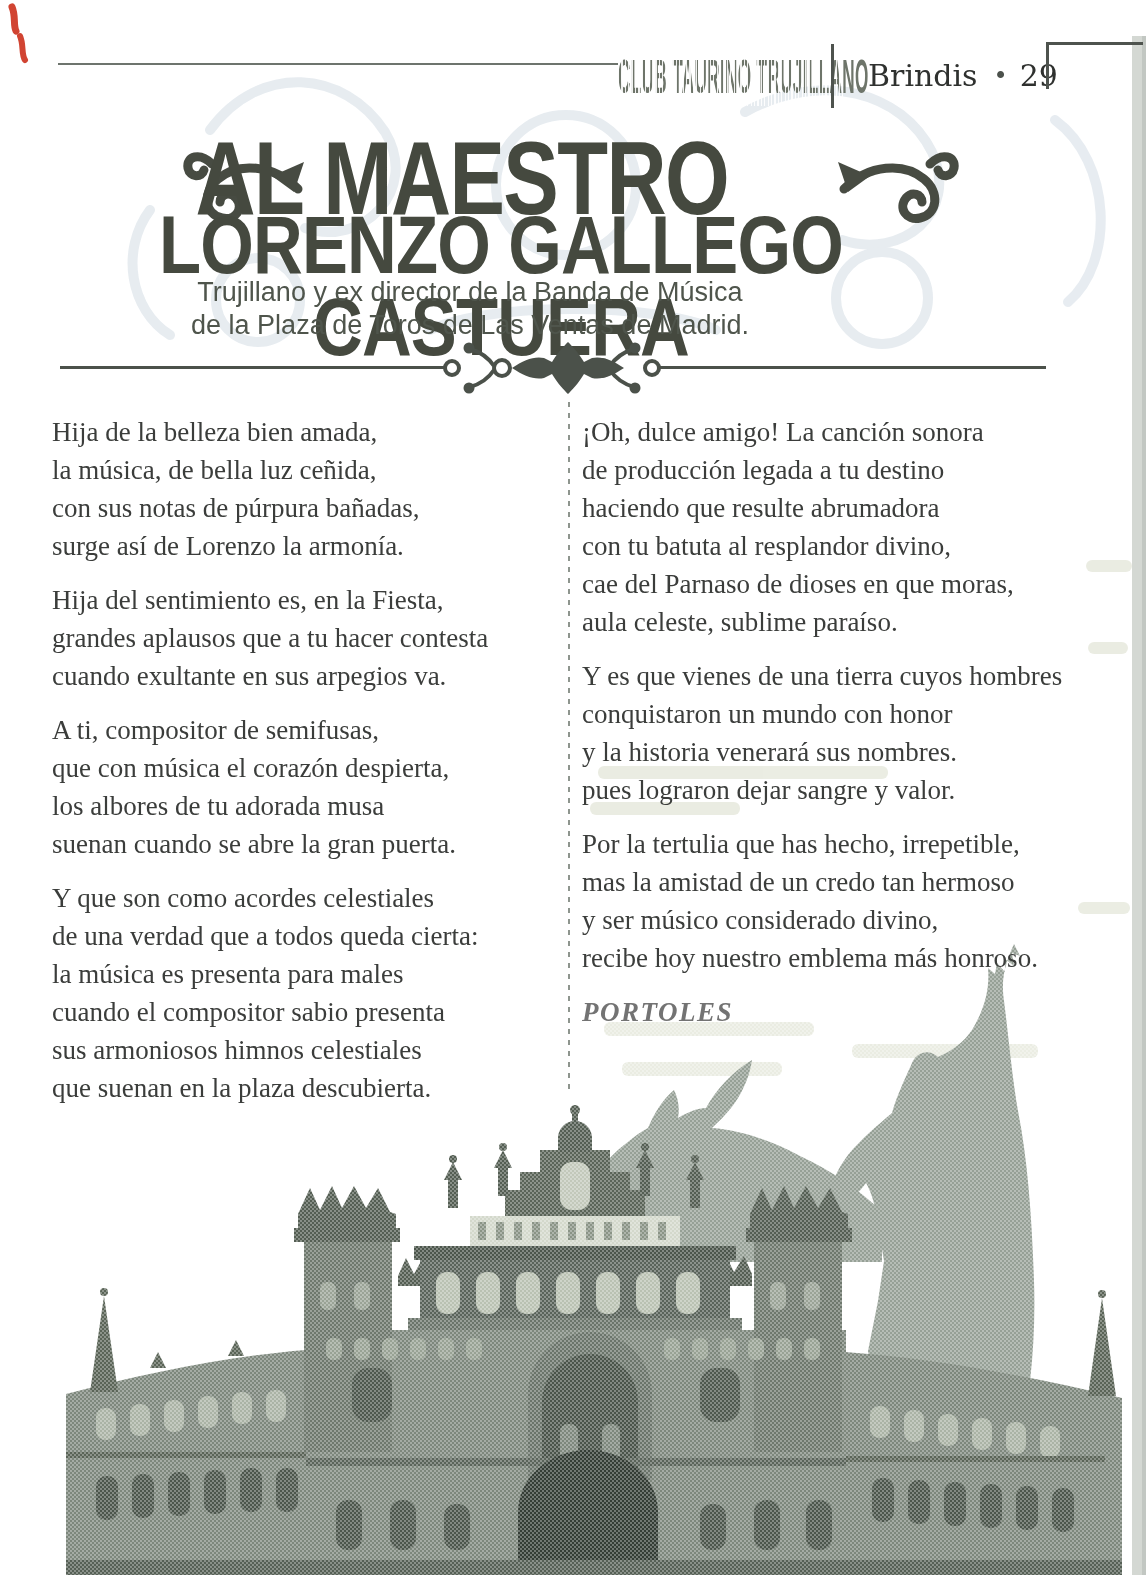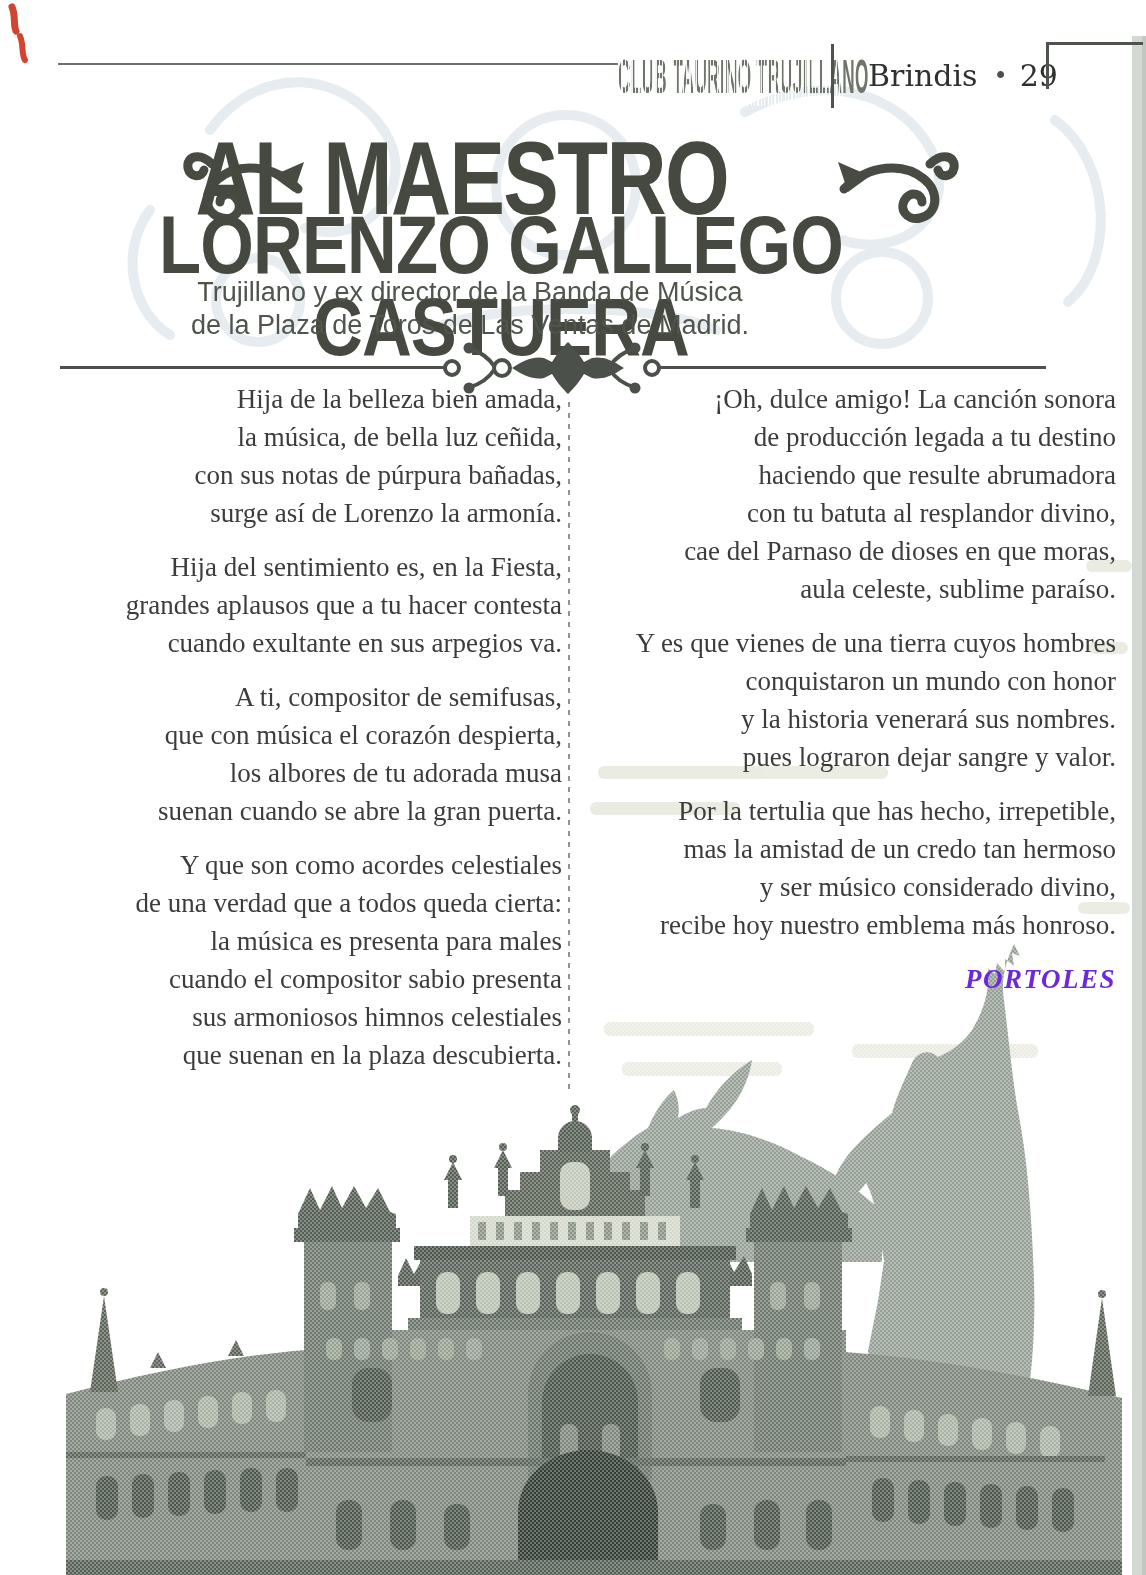--- a/index.html
+++ b/index.html
@@ -38,25 +38,25 @@
 
   
   .div-line{position:absolute;top:366px;height:3px;background:#4b514a;}
   .div-line.l{left:60px;width:386px;}
   .div-line.r{left:658px;width:388px;}
   .div-orn{position:absolute;left:440px;top:336px;}
 
   
   .dotline{position:absolute;left:568px;top:402px;width:2px;height:688px;
            background:repeating-linear-gradient(180deg,#8e958e 0 5px,rgba(0,0,0,0) 5px 11px);}
-  .col{position:absolute;top:380px;text-align:right;font-size:27px;line-height:38px;color:#3b3d3b;}
+  .col{position:absolute;top:413px;text-align:left;font-size:27px;line-height:38px;color:#3b3d3b;}
   .col.left{left:52px;width:510px;}
   .col.right{left:582px;width:534px;}
   .stanza{margin:0 0 16px 0;}
-  .signature{margin-top:12px;font-weight:bold;font-style:italic;font-size:27px;letter-spacing:1.5px;color:#6d28d9;}
+  .signature{margin-top:12px;font-weight:bold;font-style:italic;font-size:27px;letter-spacing:1.5px;color:#737373;}
 </style>
 </head>
 <body>
 
 <div id="page">
 
   <svg class="art" width="1146" height="1575" viewBox="0 0 1146 1575" aria-hidden="true">
     <defs>
       <pattern id="ht" width="4" height="4" patternUnits="userSpaceOnUse">
         <circle cx="1" cy="1" r="0.9" fill="#ffffff"></circle>

